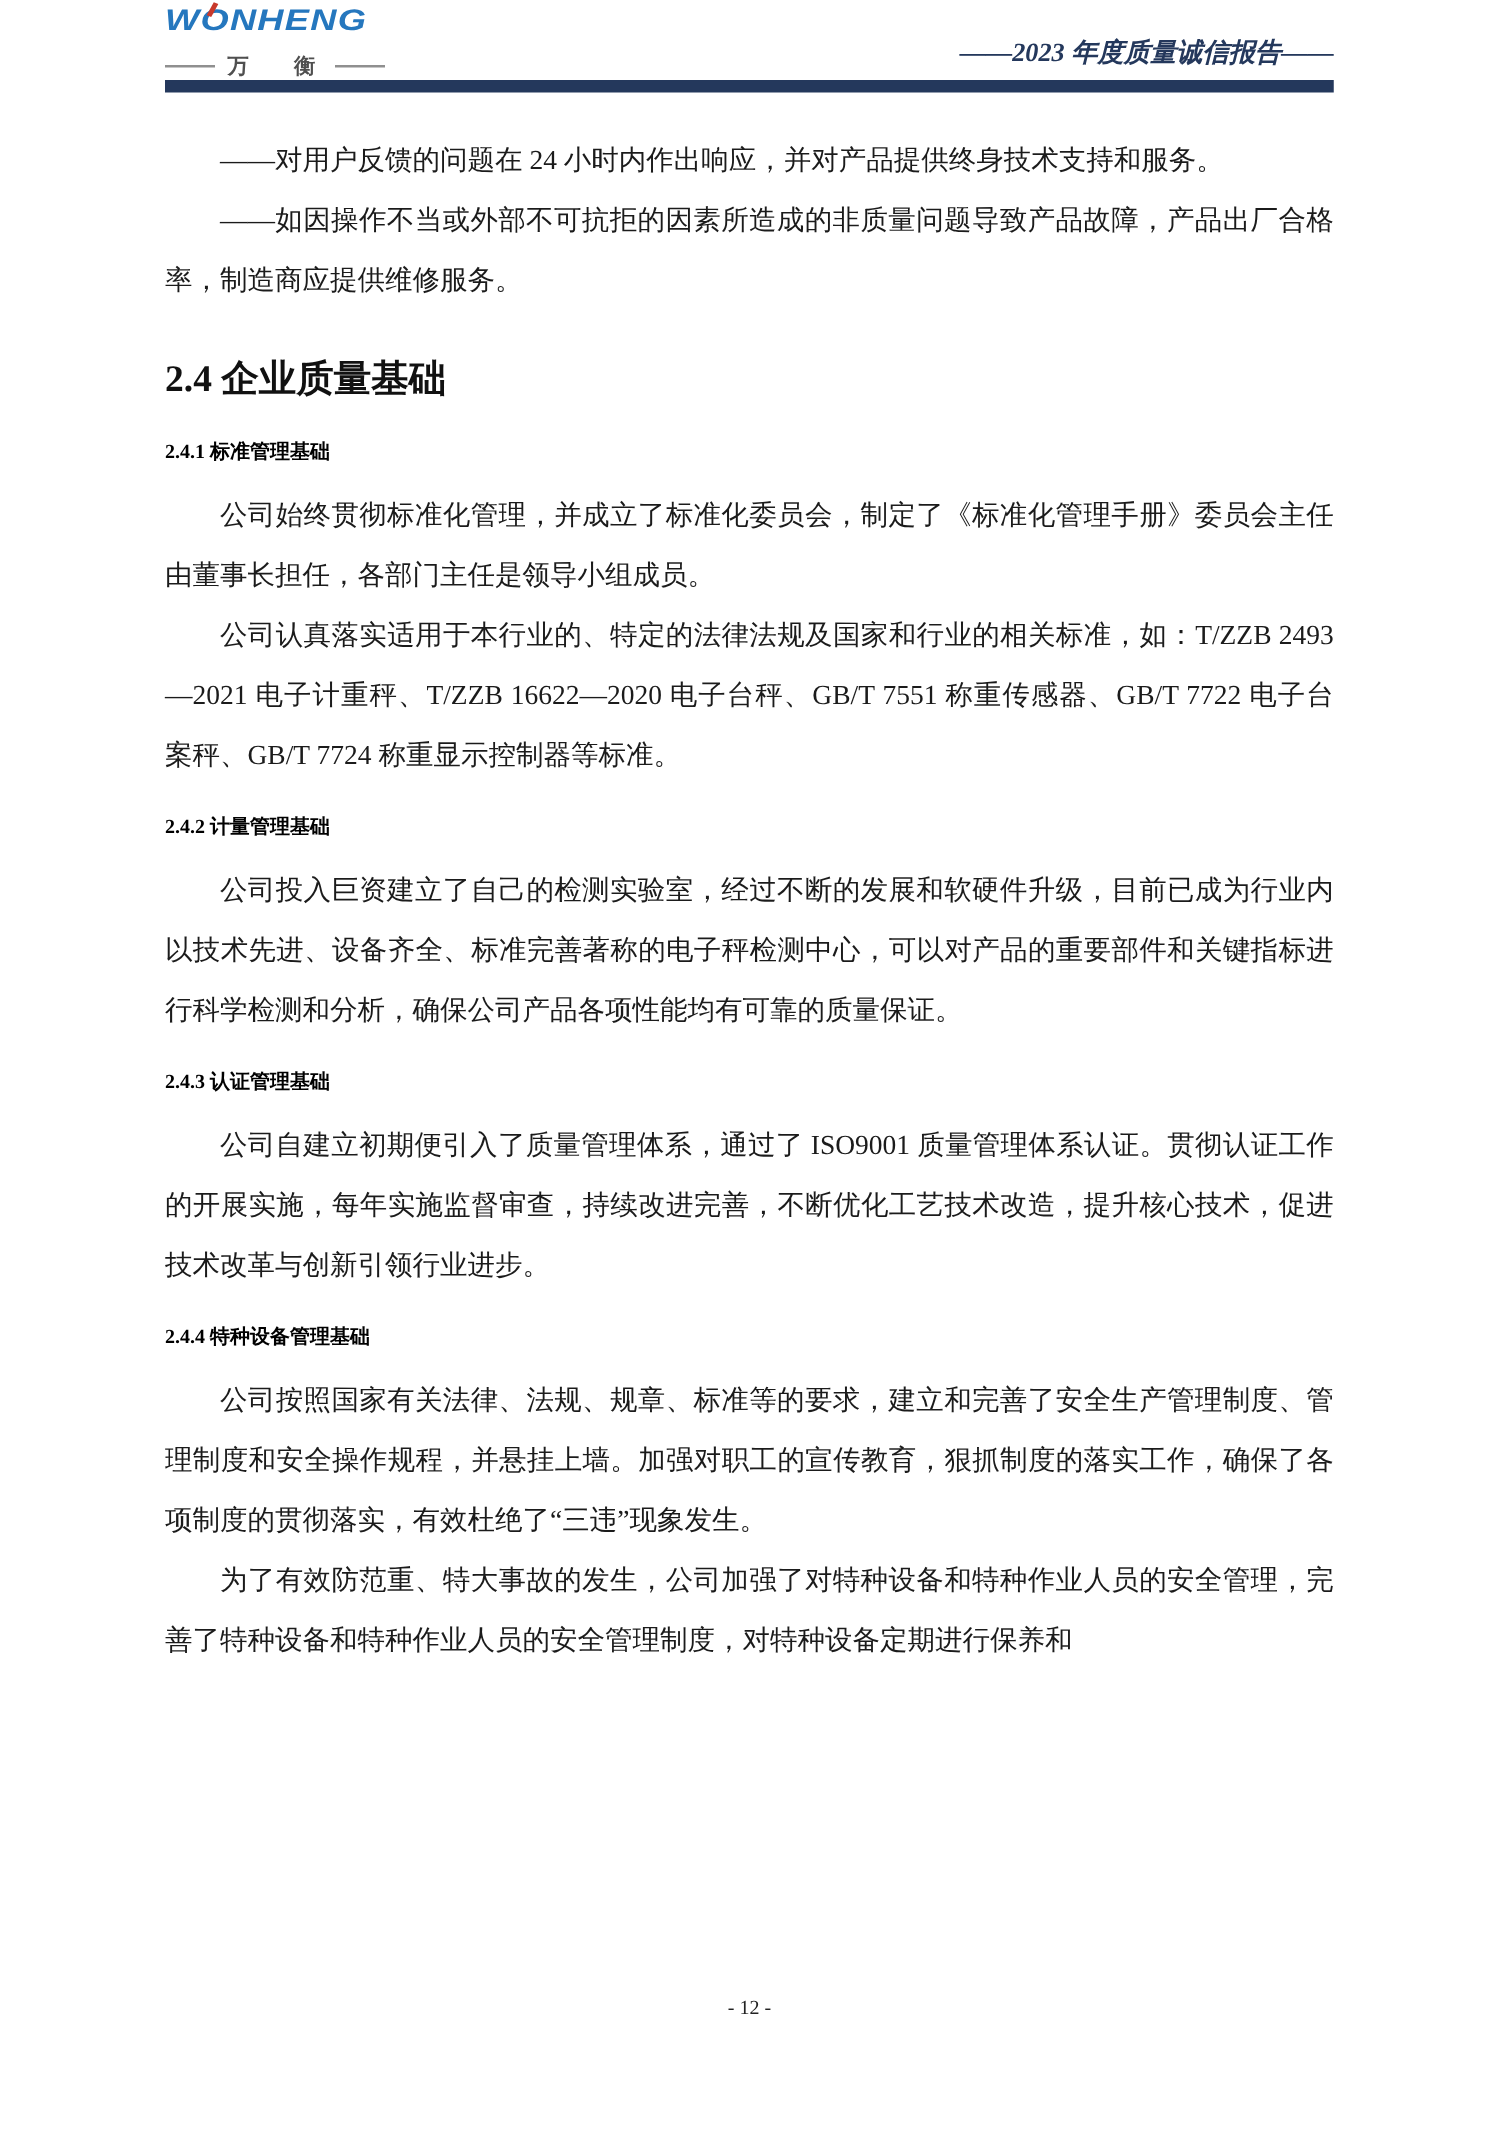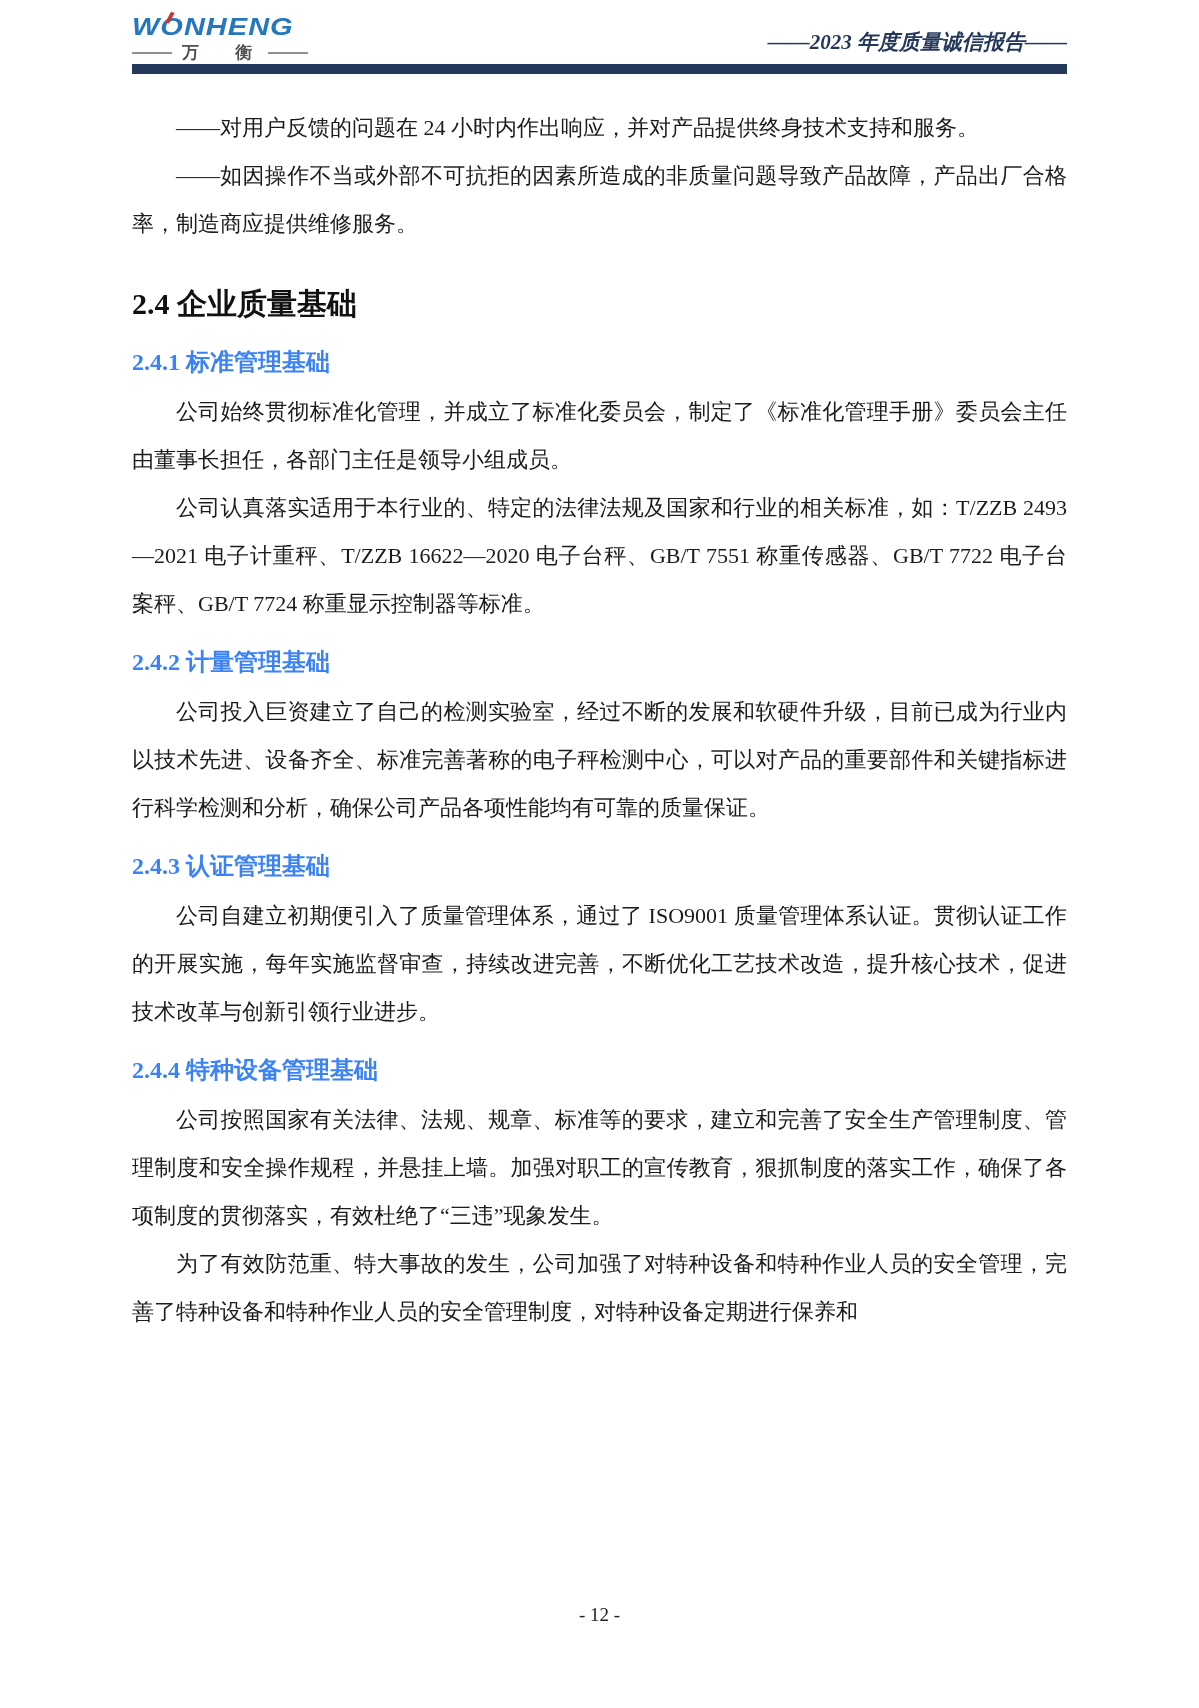--- a/index.html
+++ b/index.html
@@ -43,21 +43,21 @@
     left: 36px;
     top: -4px;
     width: 4px;
     height: 14px;
     background: #c8392b;
     transform: rotate(24deg);
   }
   .logo-sub {
     display: flex;
     align-items: center;
-    margin-top: 5px;
+    margin-top: 15px;
     color: #5f5f5f;
     justify-content: space-between;
   }
   .logo-line {
     flex: 0 0 40px;
     border-top: 2px solid #8f8f8f;
   }
   .logo-sub-text {
     font-size: 17px;
     font-weight: bold;
@@ -92,35 +92,35 @@
     word-break: break-all;
   }
   .sec-h1 {
     font-size: 30px;
     font-weight: bold;
     line-height: 48px;
     margin: 32px 0 2px 0;
     color: #111;
   }
   .sec-h2 {
-    font-size: 24px;
+    font-size: 16px;
     font-weight: bold;
     line-height: 48px;
     margin: 10px 0 2px 0;
-    color: #3b82f6;
+    color: #000000;
   }
 
   
   .page-footer {
     position: absolute;
     left: 0;
     right: 0;
-    bottom: 82px;
+    bottom: 92px;
     text-align: center;
-    font-size: 19px;
+    font-size: 16px;
     color: #222;
   }
 </style>
 </head>
 <body>
 
 <div class="page">
 
   <header class="page-header">
     <div class="header-row">

